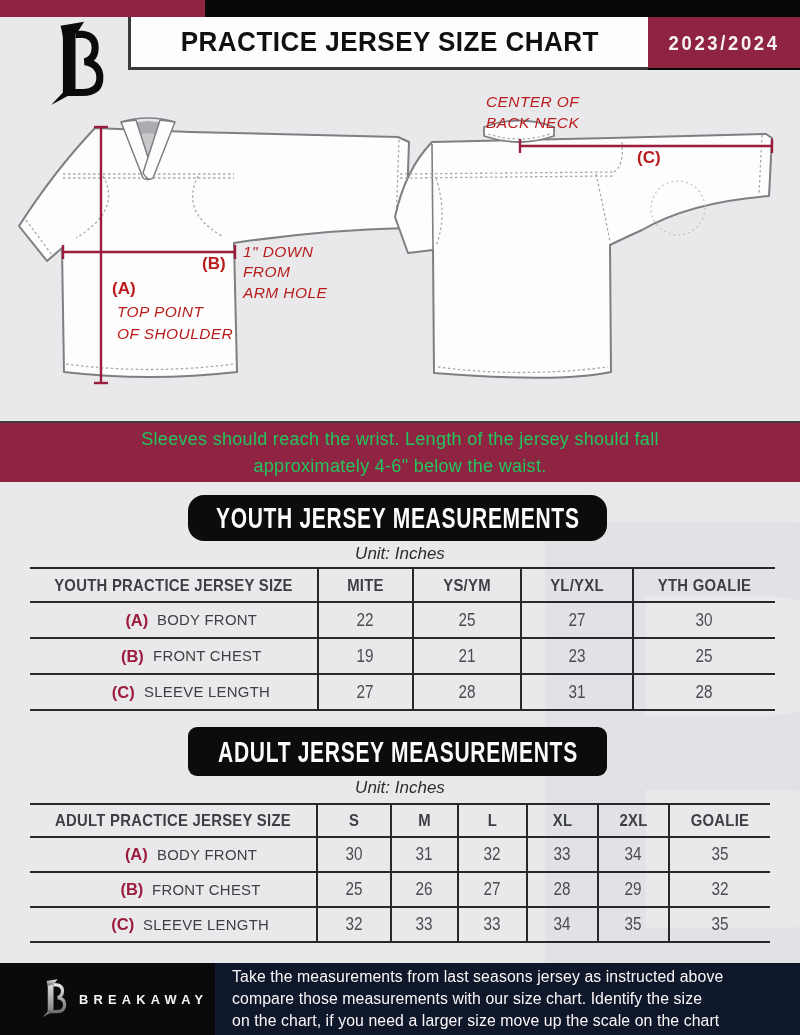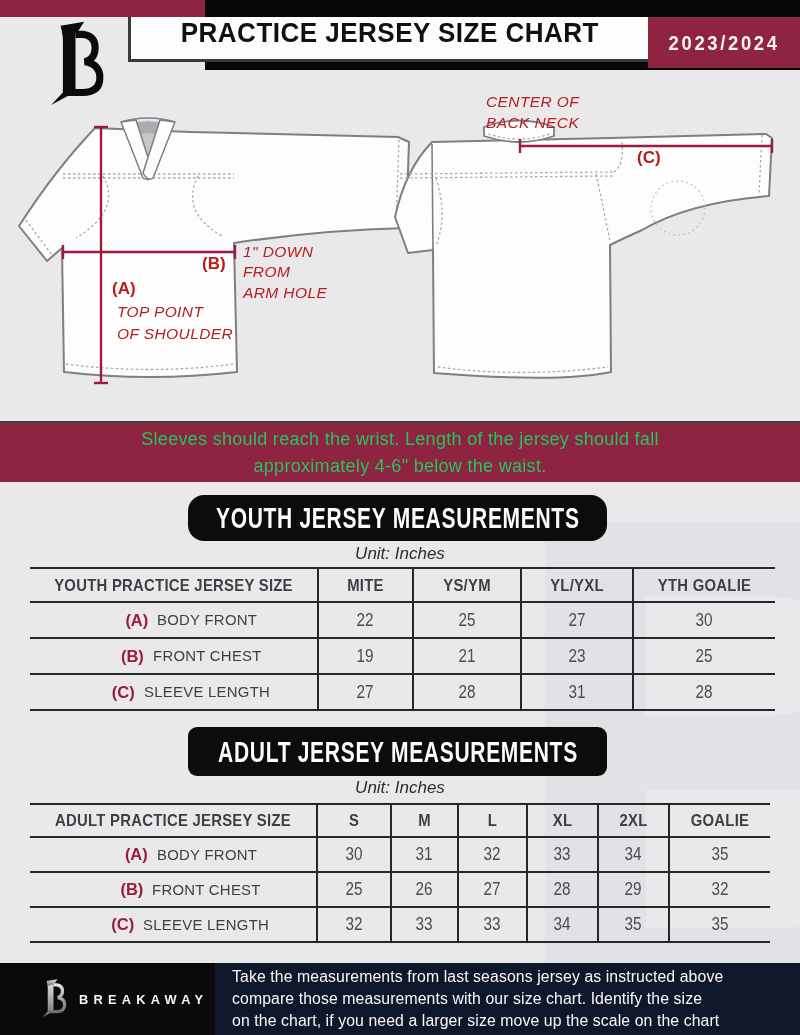--- a/index.html
+++ b/index.html
@@ -7,23 +7,23 @@
         font-family:"Liberation Sans",sans-serif;}
   .abs{position:absolute;}
 
   
   .watermark{position:absolute;left:498px;top:498px;font-size:700px;line-height:.75;
              font-weight:bold;color:#e0e2e5;z-index:0;user-select:none;}
 
   
   .header-black{left:205px;top:0;width:595px;height:70px;background:#070707;z-index:1;}
   .strip-maroon{left:0;top:0;width:205px;height:17px;background:#8e2342;z-index:2;}
-  .title-box{left:128px;top:17px;width:520px;height:45px;background:#fdfdfd;z-index:3;
+  .title-box{left:128px;top:17px;width:520px;height:53px;background:#fdfdfd;z-index:3;
              border-left:3px solid #3a3a3c;border-bottom:3px solid #3a3a3c;box-sizing:border-box;
-             display:flex;justify-content:center;}
+             display:flex;align-items:center;justify-content:center;}
   .title-box span{font-size:28px;font-weight:bold;color:#101010;letter-spacing:.5px;
                   transform:scaleX(.93);white-space:nowrap;}
   .season-badge{left:648px;top:17px;width:152px;height:51px;background:#8e2342;z-index:3;
                 display:flex;align-items:center;justify-content:center;}
   .season-badge span{font-size:21px;font-weight:bold;color:#f7f2f4;letter-spacing:3px;
                      transform:scaleX(.88);white-space:nowrap;}
   .logo-header{left:28px;top:21px;width:84px;height:88px;z-index:4;}
 
   
   .diagram-svg{left:0;top:70px;z-index:1;}

